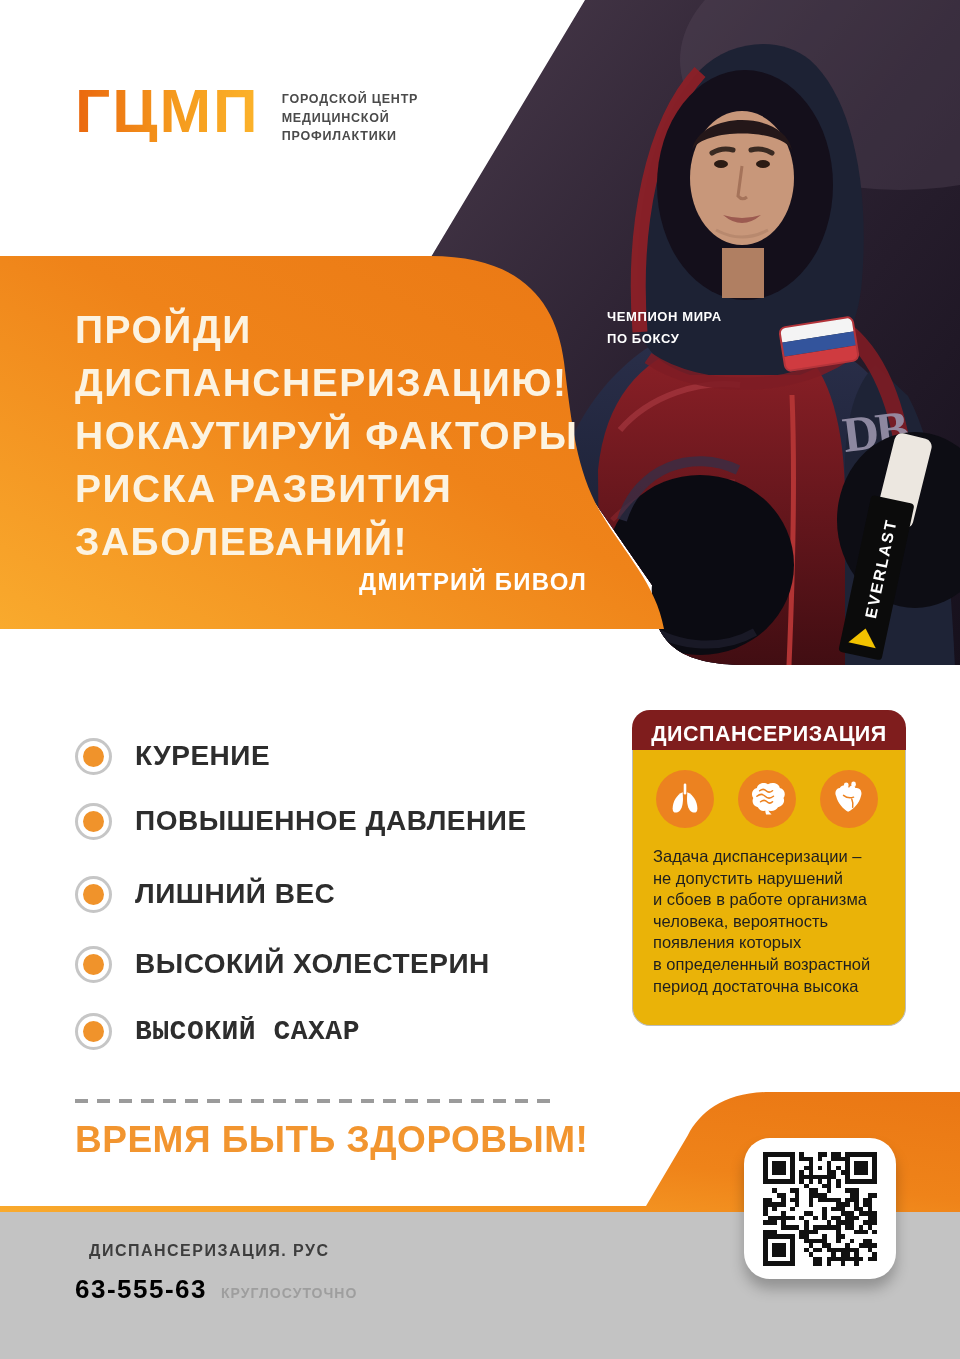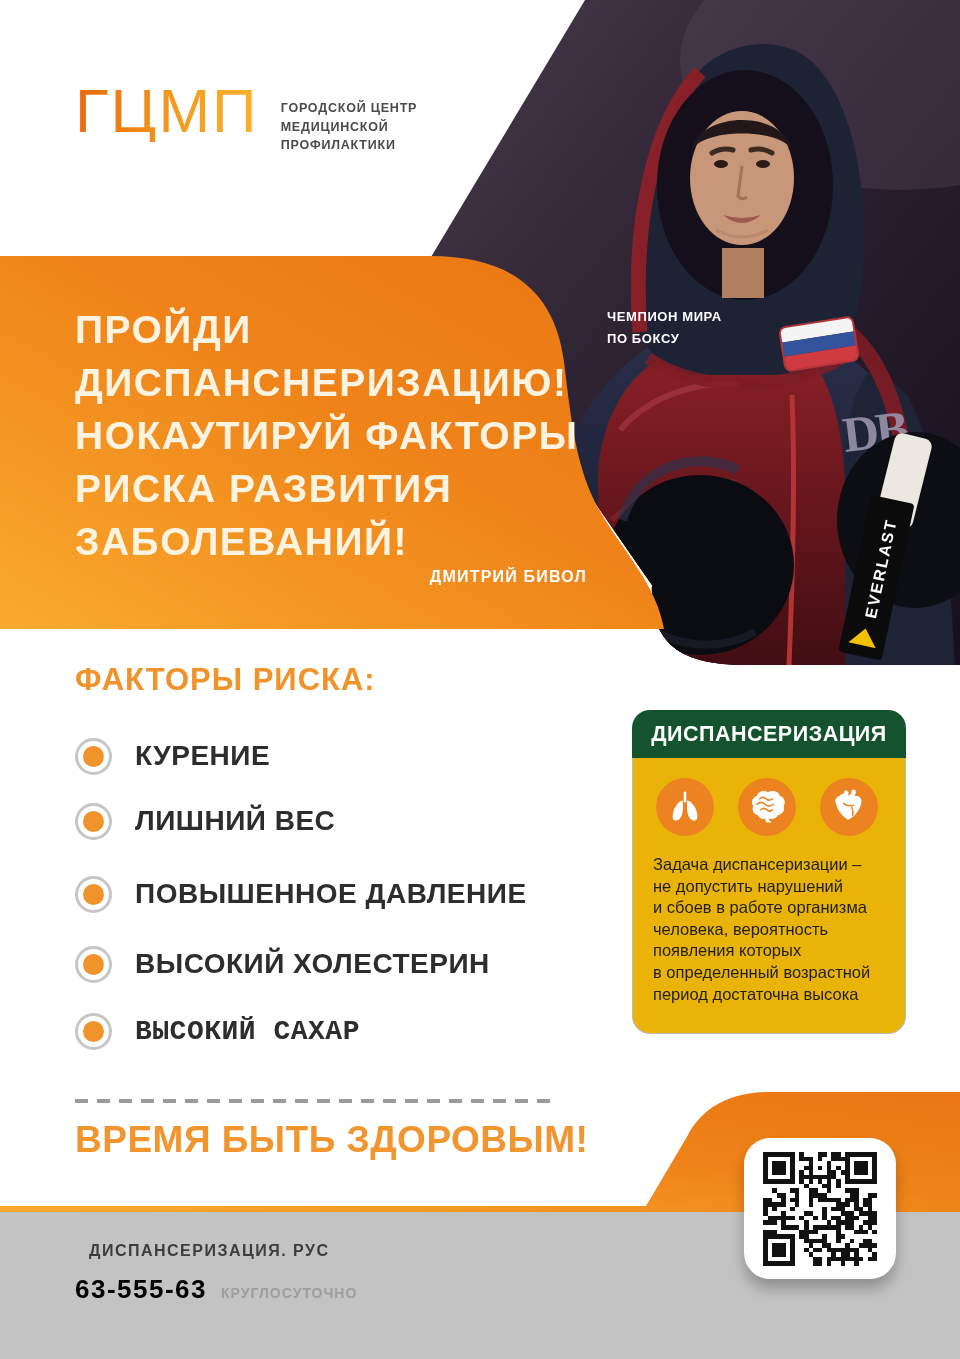--- a/index.html
+++ b/index.html
@@ -3,51 +3,51 @@
 <meta charset="utf-8">
 <style>
   html,body{margin:0;padding:0;background:#ffffff;}
   .poster{position:relative;width:960px;height:1359px;background:#fff;overflow:hidden;
           font-family:"Liberation Sans",sans-serif;}
   .art{position:absolute;left:0;top:0;width:960px;height:1359px;z-index:0;}
   .ml{white-space:pre-line;}
 
   
   .logo-row{position:absolute;left:75px;top:80px;display:flex;align-items:flex-start;z-index:2;}
-  .logo-text{font-size:62px;font-weight:normal;letter-spacing:2px;line-height:62px;
+  .logo-text{font-size:62px;font-weight:bold;letter-spacing:2px;line-height:62px;
              background:linear-gradient(90deg,#ea670e 0%,#f59b1e 55%,#fcb32a 100%);
              -webkit-background-clip:text;background-clip:text;color:transparent;}
-  .org{margin-left:22px;margin-top:19px;font-size:12.5px;font-weight:bold;color:#4a4a4a;
+  .org{margin-left:22px;margin-top:10px;font-size:12.5px;font-weight:bold;color:#4a4a4a;
        letter-spacing:0.8px;line-height:18.5px;}
 
   
   .headline{position:absolute;left:75px;top:303px;margin:0;z-index:3;font-size:39px;font-weight:bold;
             color:#FCF3E1;letter-spacing:1.5px;line-height:53px;}
   .champion{position:absolute;left:607px;top:306px;z-index:3;font-size:13px;font-weight:bold;
             color:#ffffff;letter-spacing:0.6px;line-height:22px;}
   .athlete{position:absolute;left:75px;top:568px;width:512px;text-align:right;z-index:3;
-           font-size:16px;font-weight:bold;color:#ffffff;letter-spacing:1.2px;}
+           font-size:24px;font-weight:bold;color:#ffffff;letter-spacing:1.2px;}
 
   
   .risk-title{position:absolute;left:75px;top:662px;margin:0;z-index:2;font-size:31px;
               font-weight:bold;color:#F0932B;letter-spacing:1px;}
   .risk-list{position:absolute;left:75px;top:737px;margin:0;padding:0;list-style:none;z-index:2;}
   .risk-item{display:flex;align-items:center;height:38px;}
   .risk-item:nth-child(2){margin-top:27px;}
   .risk-item:nth-child(3){margin-top:35px;}
   .risk-item:nth-child(4){margin-top:32px;}
   .risk-item:nth-child(5){margin-top:29px;font-family:Liberation Mono, monospace;}
   .bullet{width:37px;height:37px;border-radius:50%;border:3.5px solid #c6c6c6;background:#fff;
           box-sizing:border-box;display:flex;align-items:center;justify-content:center;flex:0 0 auto;}
   .bullet::after{content:"";width:21px;height:21px;border-radius:50%;background:#F0932B;display:block;}
   .risk-label{margin-left:23px;font-size:28px;font-weight:bold;color:#2D2D2D;letter-spacing:0.5px;}
 
   
   .card{position:absolute;left:632px;top:710px;width:274px;z-index:2;}
-  .card-header{height:48px;line-height:48px;text-align:center;background:#14532d;color:#fff;
+  .card-header{height:40px;line-height:48px;text-align:center;background:#7f1d1d;color:#fff;
                font-size:21.5px;font-weight:bold;letter-spacing:0.5px;border-radius:18px 18px 0 0;}
   .card-body{background:#eab308;border:1.5px solid #bcbcbc;border-top:none;border-radius:0 0 18px 18px;
              box-sizing:border-box;padding:20px 20px 28px 16px;}
   .icons{display:flex;justify-content:center;gap:24px;margin-bottom:18px;}
   .icon-circle{width:58px;height:58px;border-radius:50%;background:#EC8220;display:flex;
                align-items:center;justify-content:center;flex:0 0 auto;}
   .icon-circle svg{width:44px;height:44px;}
   .card-text{margin:0;padding-left:4px;font-size:16.5px;line-height:21.6px;color:#1f1f1f;}
 
   
@@ -174,33 +174,32 @@
 
   <h1 class="headline ml">ПРОЙДИ
 ДИСПАНСНЕРИЗАЦИЮ!
 НОКАУТИРУЙ ФАКТОРЫ
 РИСКА РАЗВИТИЯ
 ЗАБОЛЕВАНИЙ!</h1>
   <div class="champion ml">ЧЕМПИОН МИРА
 ПО БОКСУ</div>
   <div class="athlete">ДМИТРИЙ БИВОЛ</div>
 
-  <h2 class="risk-title">ФАКТОРЫ РИСКА:</h2>
   <ul class="risk-list">
     <li class="risk-item">
       <span class="bullet"></span>
       <span class="risk-label">КУРЕНИЕ</span>
     </li>
     <li class="risk-item">
       <span class="bullet"></span>
+      <span class="risk-label">ПОВЫШЕННОЕ ДАВЛЕНИЕ</span>
+    </li>
+    <li class="risk-item">
+      <span class="bullet"></span>
       <span class="risk-label">ЛИШНИЙ ВЕС</span>
-    </li>
-    <li class="risk-item">
-      <span class="bullet"></span>
-      <span class="risk-label">ПОВЫШЕННОЕ ДАВЛЕНИЕ</span>
     </li>
     <li class="risk-item">
       <span class="bullet"></span>
       <span class="risk-label">ВЫСОКИЙ ХОЛЕСТЕРИН</span>
     </li>
     <li class="risk-item">
       <span class="bullet"></span>
       <span class="risk-label">ВЫСОКИЙ САХАР</span>
     </li>
   </ul>

